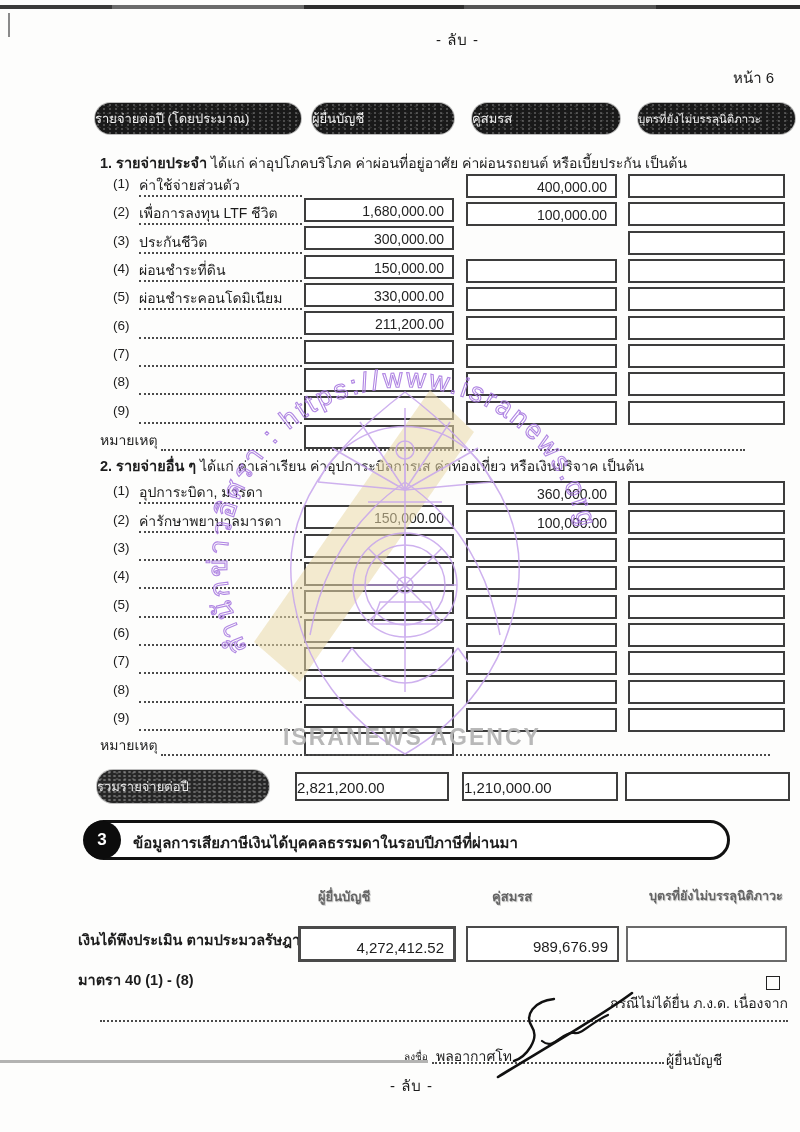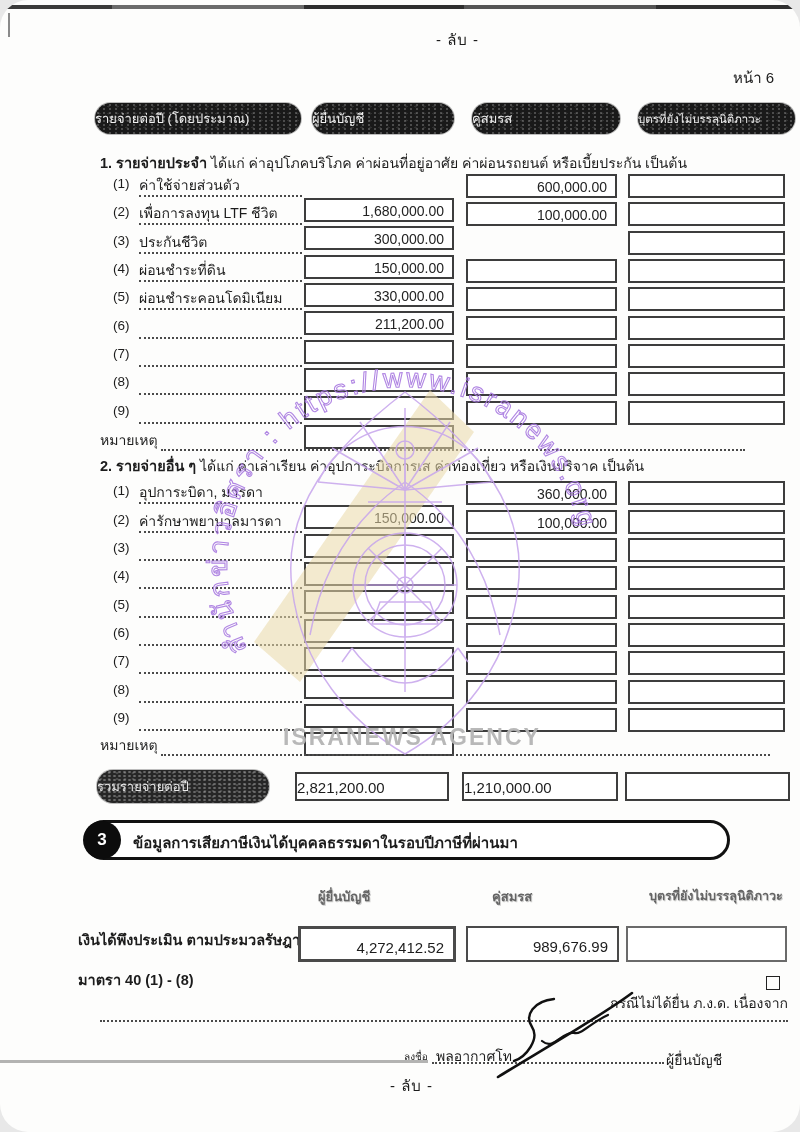--- a/index.html
+++ b/index.html
@@ -1,17 +1,17 @@
 <!DOCTYPE html>
 <html><head>
 <meta charset="utf-8">
 <style>
   html,body{margin:0;padding:0;background:#e8e8e8;}
   .page{position:relative;width:800px;height:1132px;margin:0 auto;background:#fdfdfc;
-        font-family:"Liberation Sans",sans-serif;color:#1c1c1c;overflow:hidden;border-radius:28px;}
+        font-family:"Liberation Sans",sans-serif;color:#1c1c1c;overflow:hidden;}
 
   
   .top-rule{position:absolute;left:0;top:5px;width:100%;height:4px;
             background:linear-gradient(90deg,#3a3a3a 0 14%,#6b6b6b 14% 38%,#2e2e2e 38% 58%,#555 58% 82%,#303030 82% 100%);}
   .left-tick{position:absolute;left:8px;top:13px;width:2px;height:24px;background:#8a8a8a;}
   .smudge-line{position:absolute;left:0;top:1060px;width:428px;height:3px;background:#9a9a9a;opacity:.75;}
 
   .cls{font-size:15px;letter-spacing:1px;}
   .cls-top{position:absolute;left:436px;top:28px;}
   .cls-bottom{position:absolute;left:390px;top:1074px;}
@@ -129,21 +129,21 @@
     <span>ได้แก่ ค่าอุปโภคบริโภค ค่าผ่อนที่อยู่อาศัย ค่าผ่อนรถยนต์ หรือเบี้ยประกัน เป็นต้น</span>
   </div>
 
   <div class="item-row" style="top:174px;">
     <span class="item-num">(1)</span>
     <span class="item-label">ค่าใช้จ่ายส่วนตัว</span>
     <span class="vbox c1">
         <span class="val">1,680,000.00</span>
       </span>
     <span class="vbox c2">
-        <span class="val">600,000.00</span>
+        <span class="val">400,000.00</span>
       </span>
     <span class="vbox c3">
         <span class="val"></span>
       </span>
   </div>
   <div class="item-row" style="top:202px;">
     <span class="item-num">(2)</span>
     <span class="item-label">เพื่อการลงทุน LTF ชีวิต</span>
     <span class="vbox c1">
         <span class="val">300,000.00</span>

